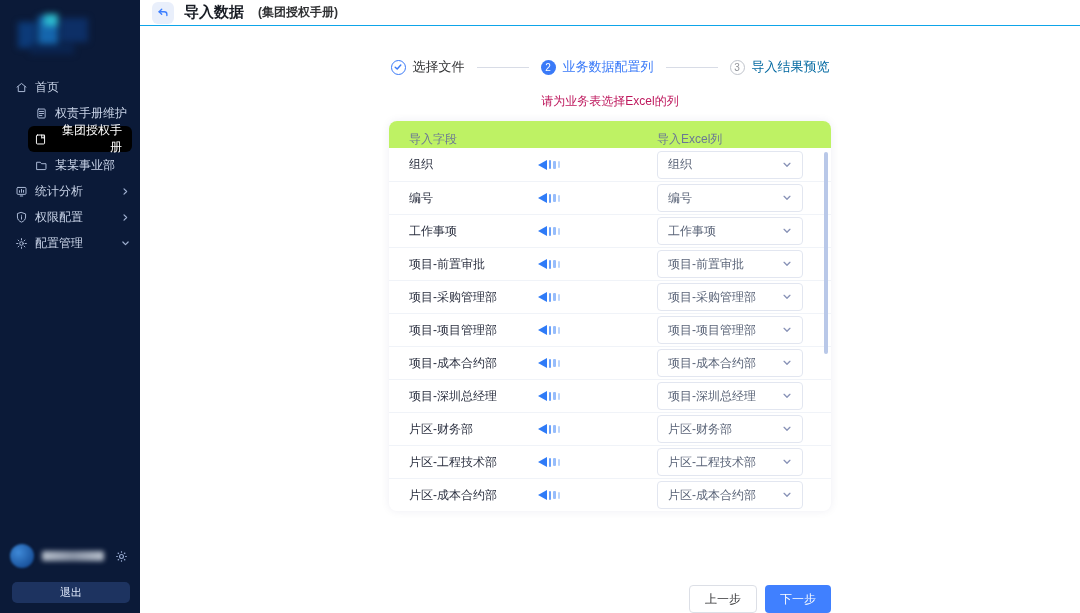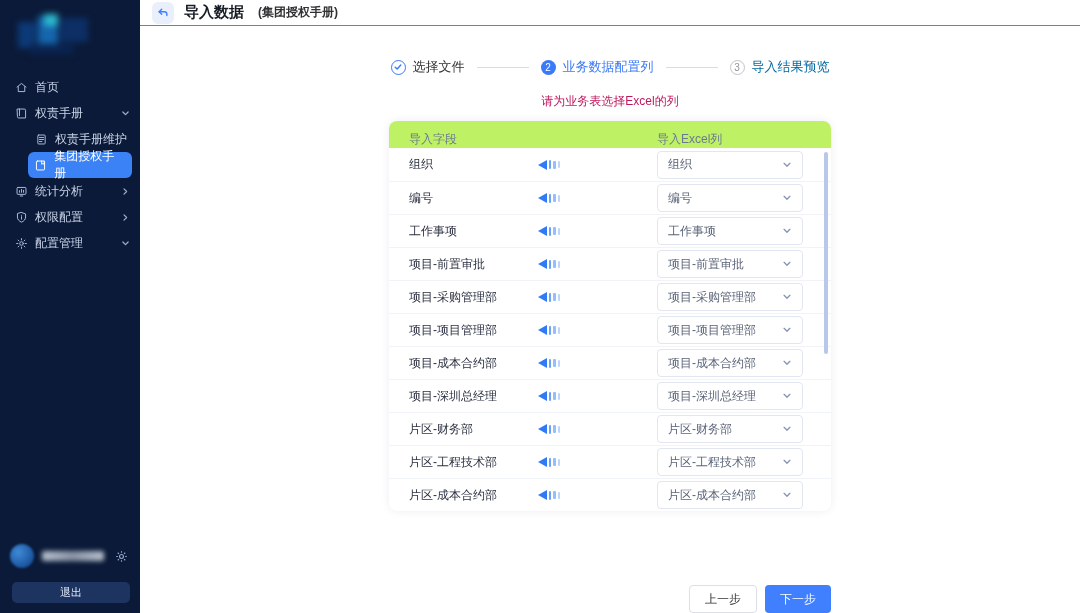--- a/index.html
+++ b/index.html
@@ -18,21 +18,21 @@
   .logo .b4 { left:48px; top:4px;  width:28px; height:24px; background:#0d2f66; }
   .logo .b5 { left:18px; top:30px; width:44px; height:10px; background:#0a2450; }
   .nav { display:flex; flex-direction:column; }
   .nav-item { display:flex; align-items:center; height:26px; padding:0 10px 0 14px;
               font-size:12px; cursor:pointer; color:#c9d4e8; }
   .nav-item .icon { width:14px; height:14px; display:flex; align-items:center; justify-content:center; margin-right:7px; color:#aebcd8; }
   .nav-item .icon svg { width:13px; height:13px; }
   .nav-item .chev { margin-left:auto; color:#9fb0d0; display:flex; }
   .nav-item .chev svg { width:9px; height:9px; }
   .nav-item.sub { margin-left:28px; padding-left:6px; }
-  .nav-item.active { background:#3b82f6; border-radius:6px; margin-right:8px; color:#fff; }
+  .nav-item.active { background:#000000; border-radius:6px; margin-right:8px; color:#fff;text-align:right; }
   .nav-item.active .icon { color:#fff; }
   .user-row { margin-top:auto; display:flex; align-items:center; padding:0 12px 0 10px; height:28px; }
   .avatar { width:24px; height:24px; border-radius:50%;
             background:radial-gradient(circle at 35% 35%, #3f8ad8, #0b3d85); filter:blur(1px); }
   .user-name-blur { width:62px; height:10px; margin-left:8px; border-radius:2px;
                     background:linear-gradient(90deg,#b7bfcc,#8b94a6,#b7bfcc); filter:blur(2.5px); }
   .user-gear { margin-left:auto; color:#93a6cc; display:flex; cursor:pointer; }
   .user-gear svg { width:13px; height:13px; }
   .logout-btn { margin:12px 10px 0 12px; height:21px; border:none; border-radius:5px;
                 background:#1d3360; color:#dfe8fa; font-size:11px; cursor:pointer;
@@ -116,51 +116,45 @@
     <nav class="nav" id="nav">
         <div class="nav-item">
           <span class="icon">
             <svg viewBox="0 0 16 16" fill="none" stroke="currentColor" stroke-width="1.2" stroke-linecap="round" stroke-linejoin="round">
               <path d="M2.5 7.5 8 3l5.5 4.5"></path>
               <path d="M4 7v6h8V7"></path>
             </svg>
           </span>
           <span class="lbl">首页</span>
         </div>
-        <div class="nav-item">
-          <span class="icon">
-            <svg viewBox="0 0 16 16" fill="none" stroke="currentColor" stroke-width="1.2" stroke-linecap="round" stroke-linejoin="round">
-              <path d="M3 2.5h8.5a1.5 1.5 0 0 1 1.5 1.5v9.5H4.5A1.5 1.5 0 0 1 3 12z"></path>
-              <path d="M5.5 2.5v8"></path>
-            </svg>
-          </span>
-          <span class="lbl">权责手册</span>
-          <span class="chev">
-            <svg viewBox="0 0 12 12" fill="none" stroke="currentColor" stroke-width="1.6" stroke-linecap="round" stroke-linejoin="round">
-              <path d="M2.5 4 6 7.5 9.5 4"></path>
-            </svg>
-          </span>
-        </div>
         <div class="nav-item sub">
           <span class="icon">
             <svg viewBox="0 0 16 16" fill="none" stroke="currentColor" stroke-width="1.2" stroke-linecap="round" stroke-linejoin="round">
               <rect x="3.5" y="2.5" width="9" height="11" rx="1"></rect>
               <path d="M5.5 5.5h5M5.5 8h5M5.5 10.5h3"></path>
             </svg>
           </span>
           <span class="lbl">权责手册维护</span>
         </div>
         <div class="nav-item sub active">
           <span class="icon">
             <svg viewBox="0 0 16 16" fill="none" stroke="currentColor" stroke-width="1.2" stroke-linecap="round" stroke-linejoin="round">
               <rect x="3" y="2.5" width="10" height="11" rx="1.2"></rect>
               <path d="M9.5 2.5v4l1.5-1 1.5 1v-4"></path>
             </svg>
           </span>
           <span class="lbl">集团授权手册</span>
+        </div>
+        <div class="nav-item sub">
+          <span class="icon">
+            <svg viewBox="0 0 16 16" fill="none" stroke="currentColor" stroke-width="1.2" stroke-linecap="round" stroke-linejoin="round">
+              <path d="M2.5 4h4l1.5 1.8h5.5V12a1 1 0 0 1-1 1h-10z"></path>
+            </svg>
+          </span>
+          <span class="lbl">某某事业部</span>
         </div>
         <div class="nav-item">
           <span class="icon">
             <svg viewBox="0 0 16 16" fill="none" stroke="currentColor" stroke-width="1.2" stroke-linecap="round" stroke-linejoin="round">
               <rect x="2.5" y="3" width="11" height="8.5" rx="1.2"></rect>
               <path d="M5.5 9V7M8 9V5.5M10.5 9V6.5M6.5 13.5h3"></path>
             </svg>
           </span>
           <span class="lbl">统计分析</span>
           <span class="chev">

